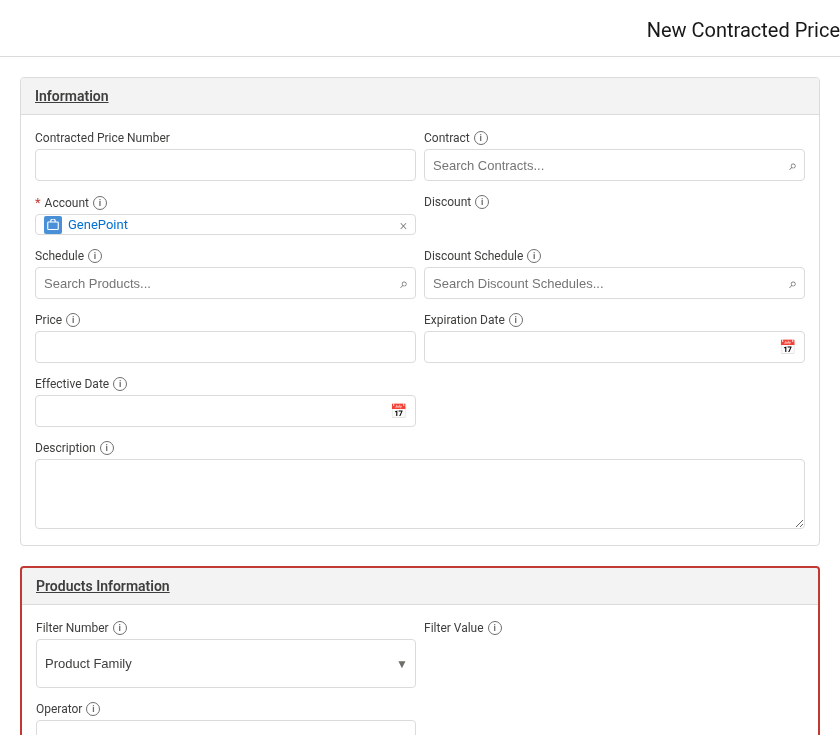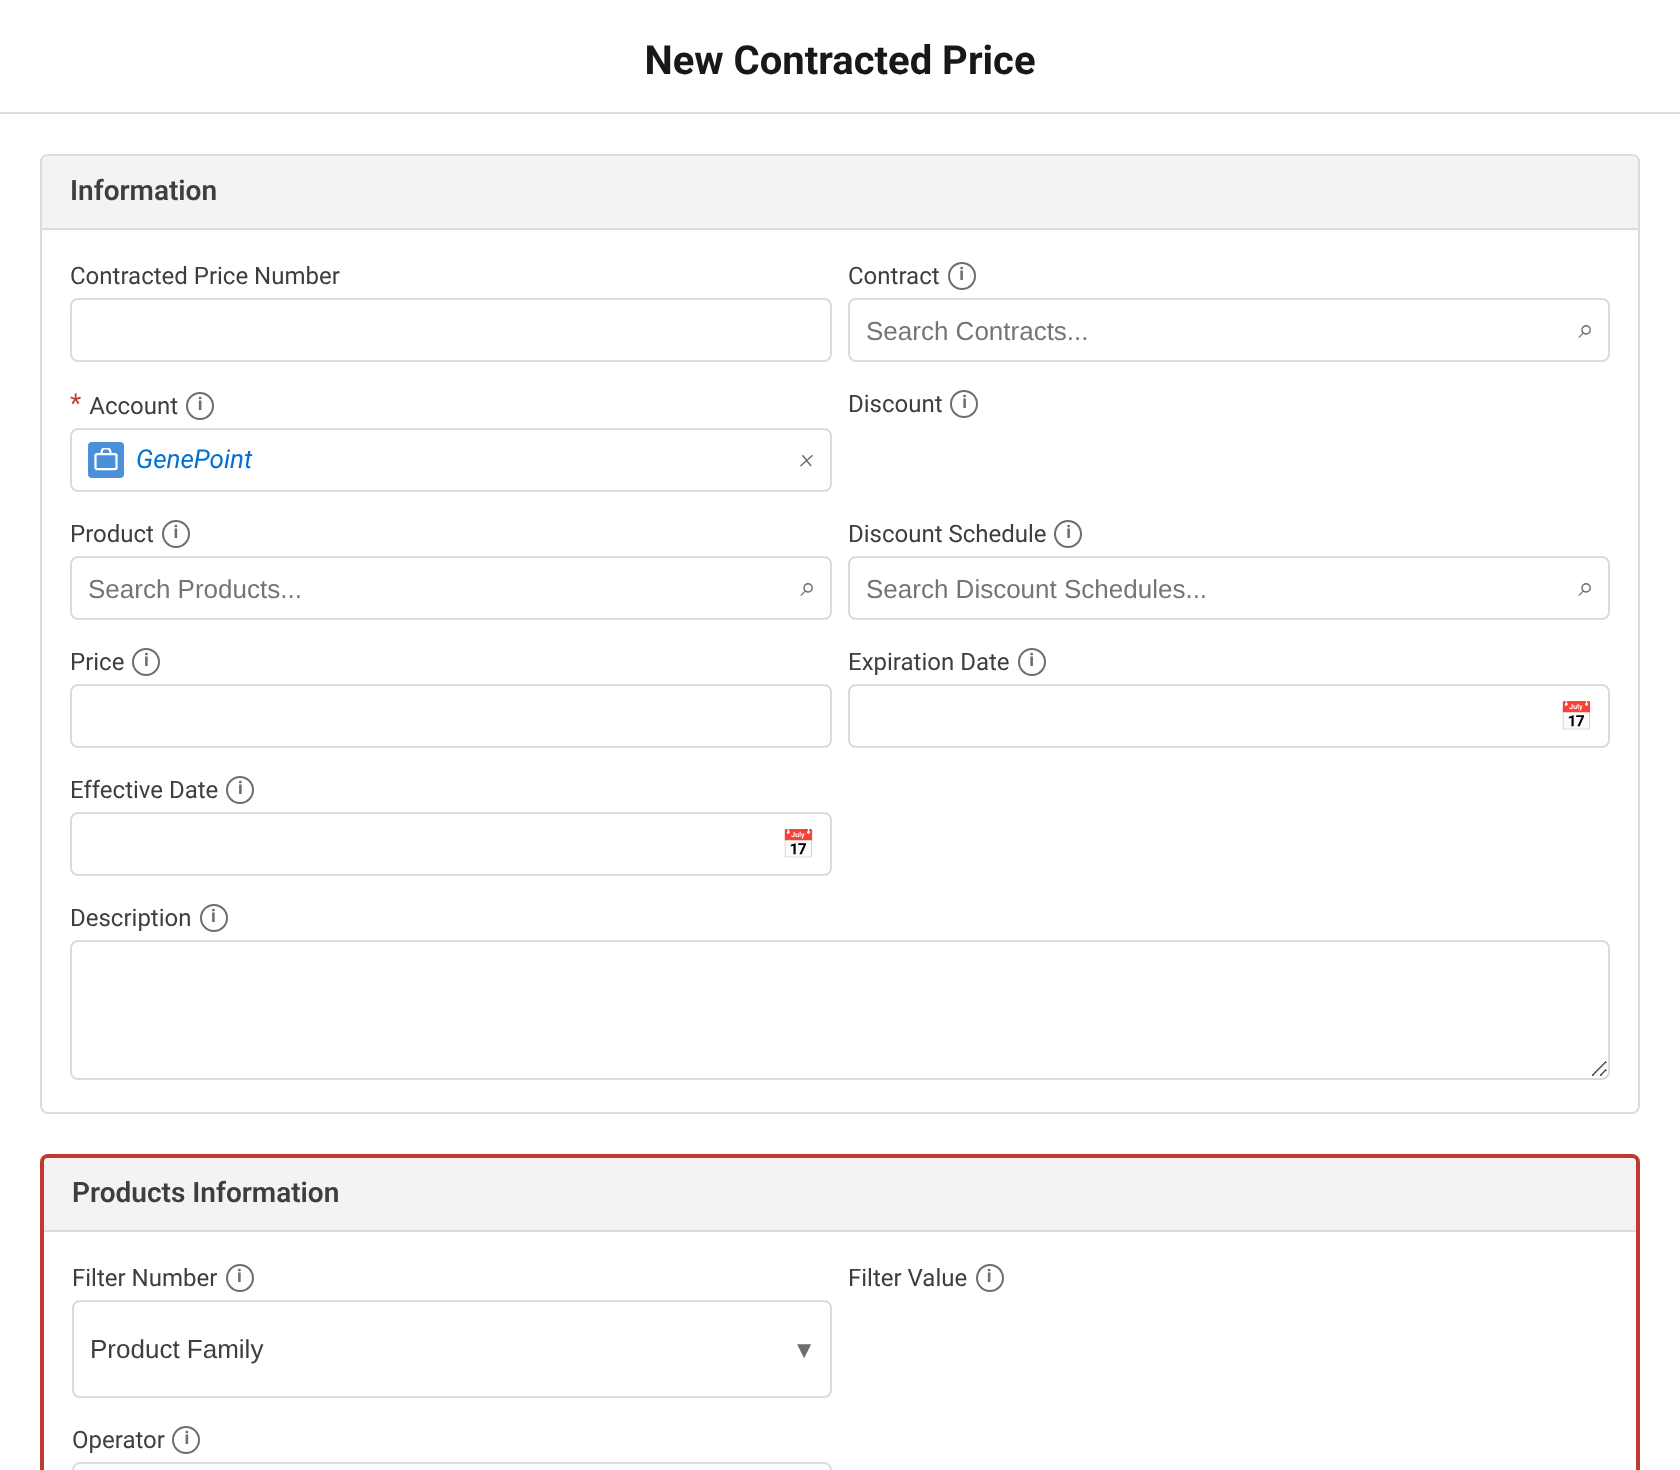--- a/index.html
+++ b/index.html
@@ -7,23 +7,23 @@
     body {
       font-family: -apple-system, BlinkMacSystemFont, 'Segoe UI', Roboto, sans-serif;
       background: #fff;
       color: #3e3e3c;
       font-size: 13px;
       width: 840px;
       min-height: 735px;
     }
 
     .page-title {
-      text-align: center;
+      text-align: right;
       font-size: 20px;
-      font-weight: 700;
+      font-weight: 400;
       color: #181818;
       padding: 18px 0 14px;
       border-bottom: 1px solid #dddbda;
     }
 
     .main-content {
       padding: 20px 20px;
     }
 
     .section {
@@ -34,20 +34,21 @@
     }
 
     .section-header {
       background: #f3f3f3;
       padding: 10px 14px;
       font-size: 14px;
       font-weight: 600;
       color: #3e3e3c;
       border-bottom: 1px solid #dddbda;
       border-radius: 4px 4px 0 0;
+      text-decoration: underline;
     }
 
     .section-body {
       padding: 16px 14px;
     }
 
     .form-grid {
       display: grid;
       grid-template-columns: 1fr 1fr;
       gap: 14px 8px;
@@ -129,22 +130,21 @@
     }
 
     .account-field-wrapper {
       position: relative;
       display: flex;
       align-items: center;
       border: 1px solid #dddbda;
       border-radius: 4px;
       padding: 4px 8px;
       background: #fff;
-      height: 32px;
-      font-style: italic;
+      height: 21px;
     }
 
     .account-icon {
       width: 18px;
       height: 18px;
       background: #4a90d9;
       border-radius: 2px;
       display: inline-flex;
       align-items: center;
       justify-content: center;
@@ -279,21 +279,21 @@
 
         <div class="form-field">
           <div class="field-label">
             <span>Discount</span>
             <span class="info-icon">i</span>
           </div>
         </div>
 
         <div class="form-field">
           <div class="field-label">
-            <span>Product</span>
+            <span>Schedule</span>
             <span class="info-icon">i</span>
           </div>
           <div class="field-input-wrapper">
             <input type="text" class="field-input" placeholder="Search Products..." style="">
             <span class="search-icon">⌕</span>
           </div>
         </div>
 
         <div class="form-field">
           <div class="field-label">

